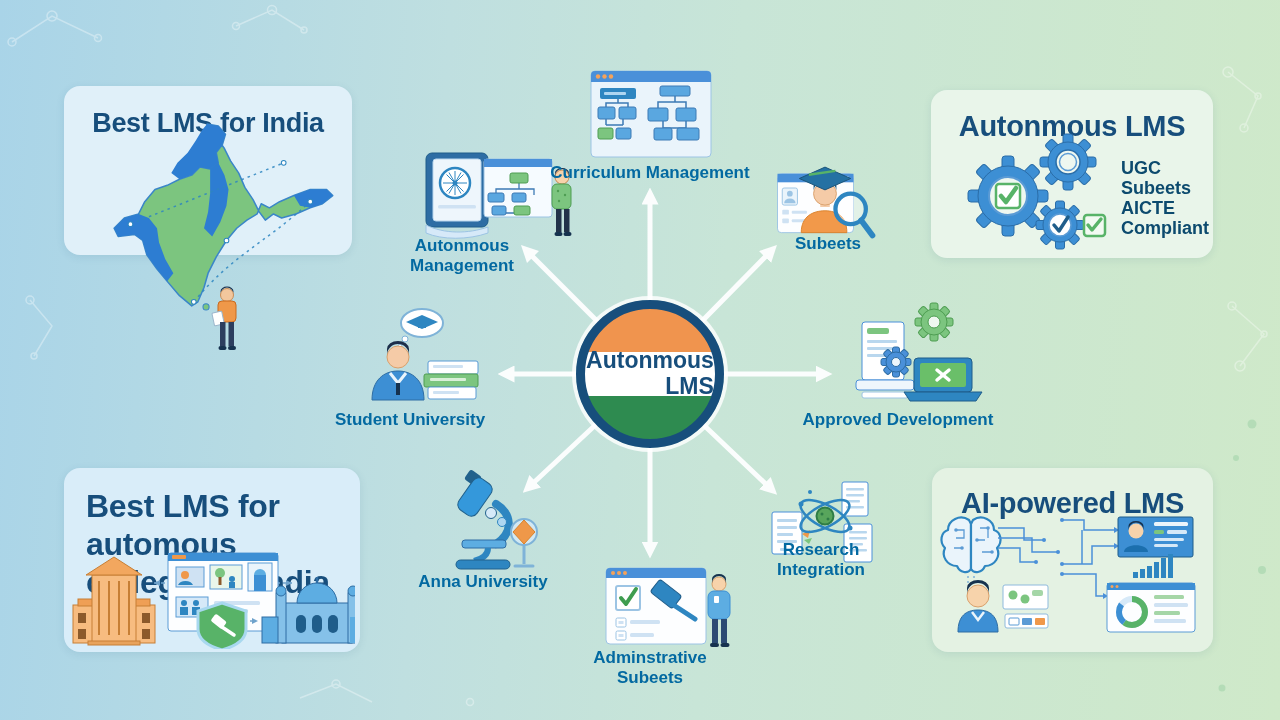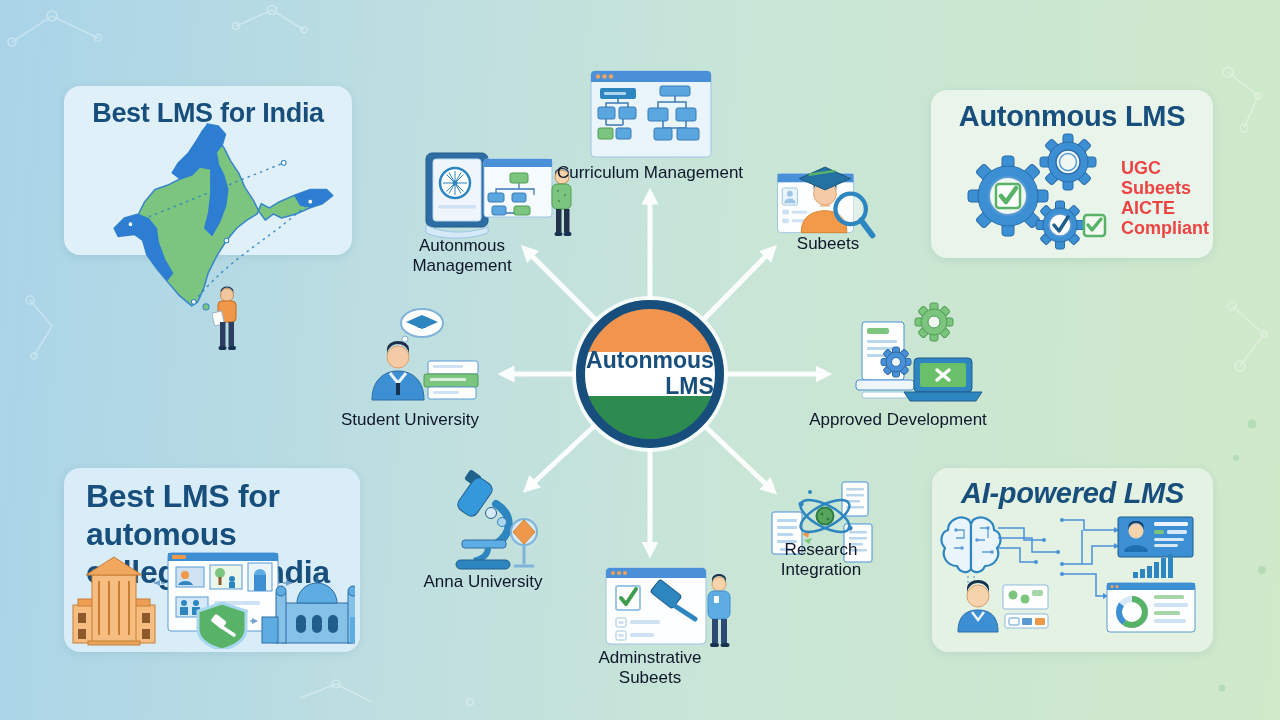--- a/index.html
+++ b/index.html
@@ -6,33 +6,33 @@
   body{
     width:1280px;height:720px;overflow:hidden;position:relative;
     font-family:"Liberation Sans",sans-serif;
     background:linear-gradient(94deg,#a9d4e8 0%,#bfdfe0 34%,#c8e5d7 56%,#cfe9c9 100%);
   }
   .card{position:absolute;border-radius:16px;box-shadow:0 2px 8px rgba(30,80,120,.10);}
   #card-tl{left:64px;top:86px;width:288px;height:169px;background:#e0f0f9;}
   #card-tr{left:931px;top:90px;width:282px;height:168px;background:#e9f5ea;}
   #card-bl{left:64px;top:468px;width:296px;height:184px;background:#d9edf9;}
   #card-br{left:932px;top:468px;width:281px;height:184px;background:#e4f2e3;}
-  .title{position:absolute;color:#174e7c;font-weight:bold;letter-spacing:-0.3px;}
+  .title{position:absolute;color:#174e7c;font-weight:bold;letter-spacing:-0.3px;margin-top:10px;}
   #title-tl{left:50%;transform:translateX(-50%);top:12px;font-size:27px;white-space:nowrap;}
   #title-tr{left:50%;transform:translateX(-50%);top:10px;font-size:29px;white-space:nowrap;}
   #title-bl{left:22px;top:10px;font-size:32px;line-height:1.18;white-space:pre-line;}
-  #title-br{left:50%;transform:translateX(-50%);top:9px;font-size:29px;white-space:nowrap;font-style:italic;}
+  #title-br{left:50%;transform:translateX(-50%);top:9px;font-size:29px;white-space:nowrap;}
   .lbl{
     position:absolute;transform:translateX(-50%);
-    color:#0f172a;font-weight:normal;font-size:17px;line-height:1.18;
+    color:#0369a1;font-weight:bold;font-size:17px;line-height:1.18;
     text-align:center;white-space:pre-line;z-index:4;
   }
   #compliance{
     position:absolute;left:1121px;top:158px;z-index:3;
-    color:#ef4444;font-weight:bold;font-size:18px;line-height:20px;
+    color:#0c4a6e;font-weight:bold;font-size:18px;line-height:20px;
   }
   #hub{
     position:absolute;left:576px;top:300px;width:148px;height:148px;z-index:3;
     border:9px solid #174e7c;border-radius:50%;box-sizing:border-box;
     background:linear-gradient(180deg,#f0944e 0 33%,#ffffff 33% 67%,#2e8b50 67% 100%);
     box-shadow:0 0 0 4px rgba(255,255,255,.8);
     display:flex;align-items:center;justify-content:center;
   }
   #hub-label{
     color:#174e7c;font-weight:bold;font-size:23px;line-height:1.12;

